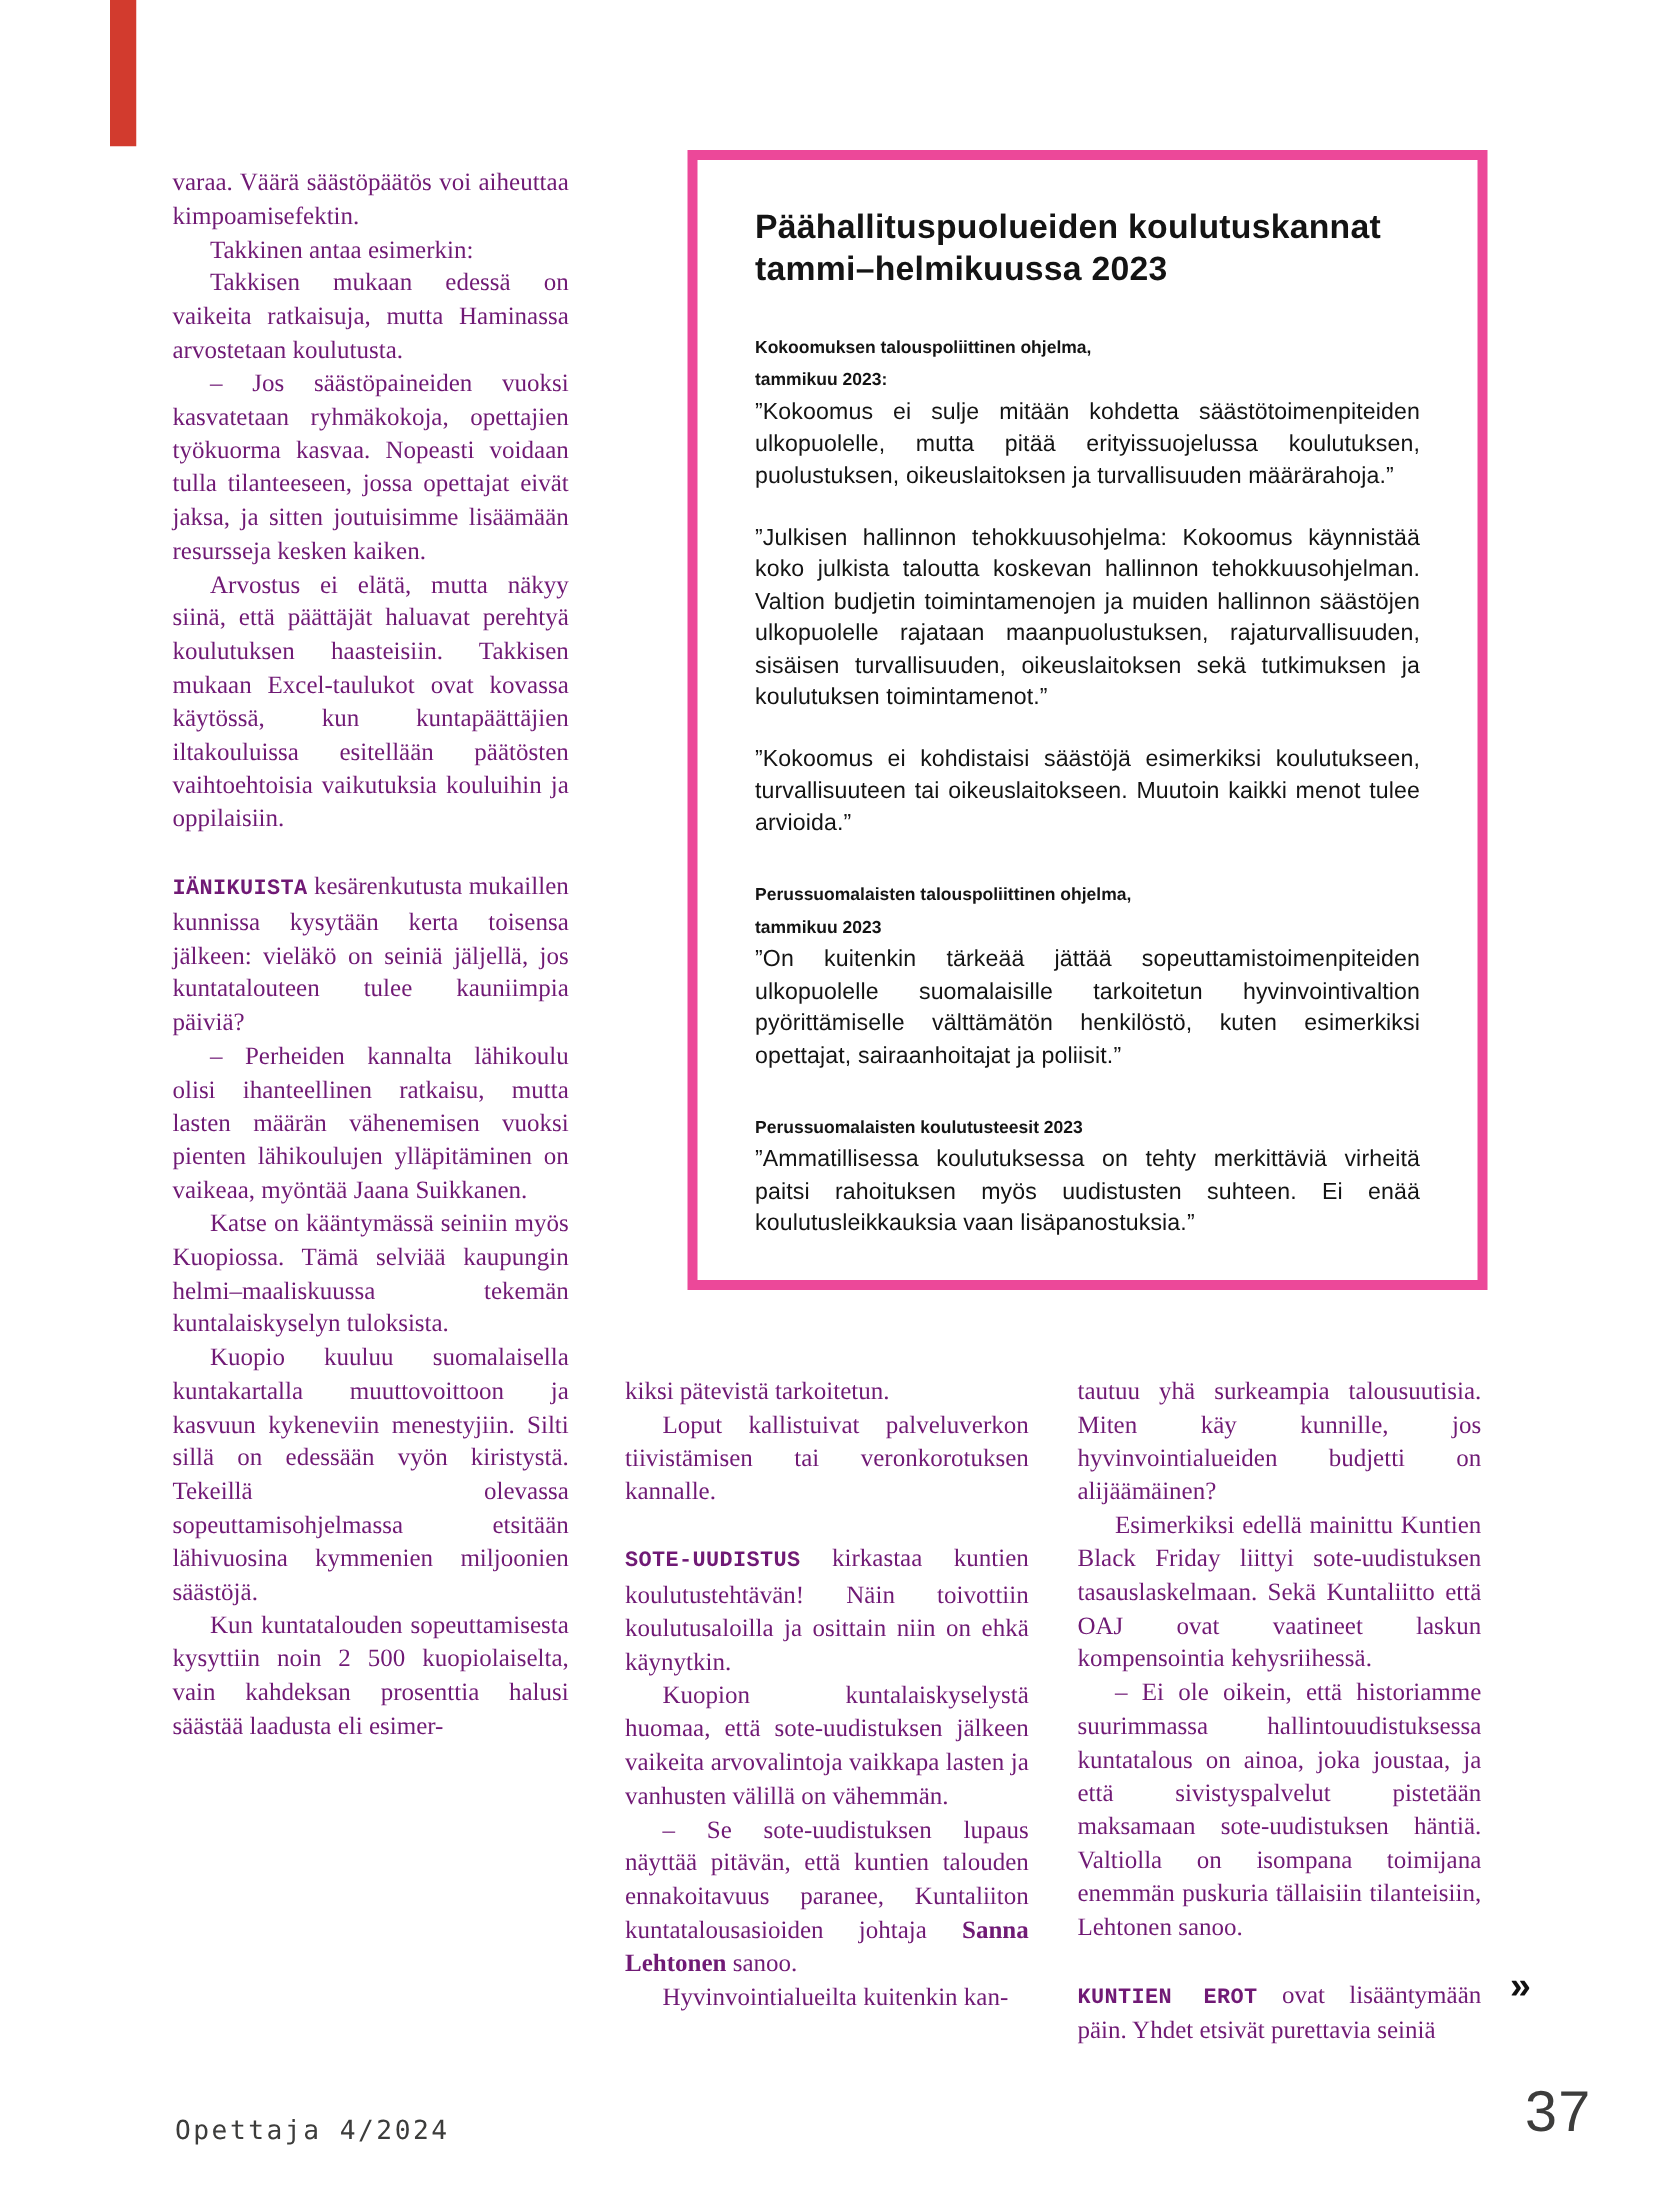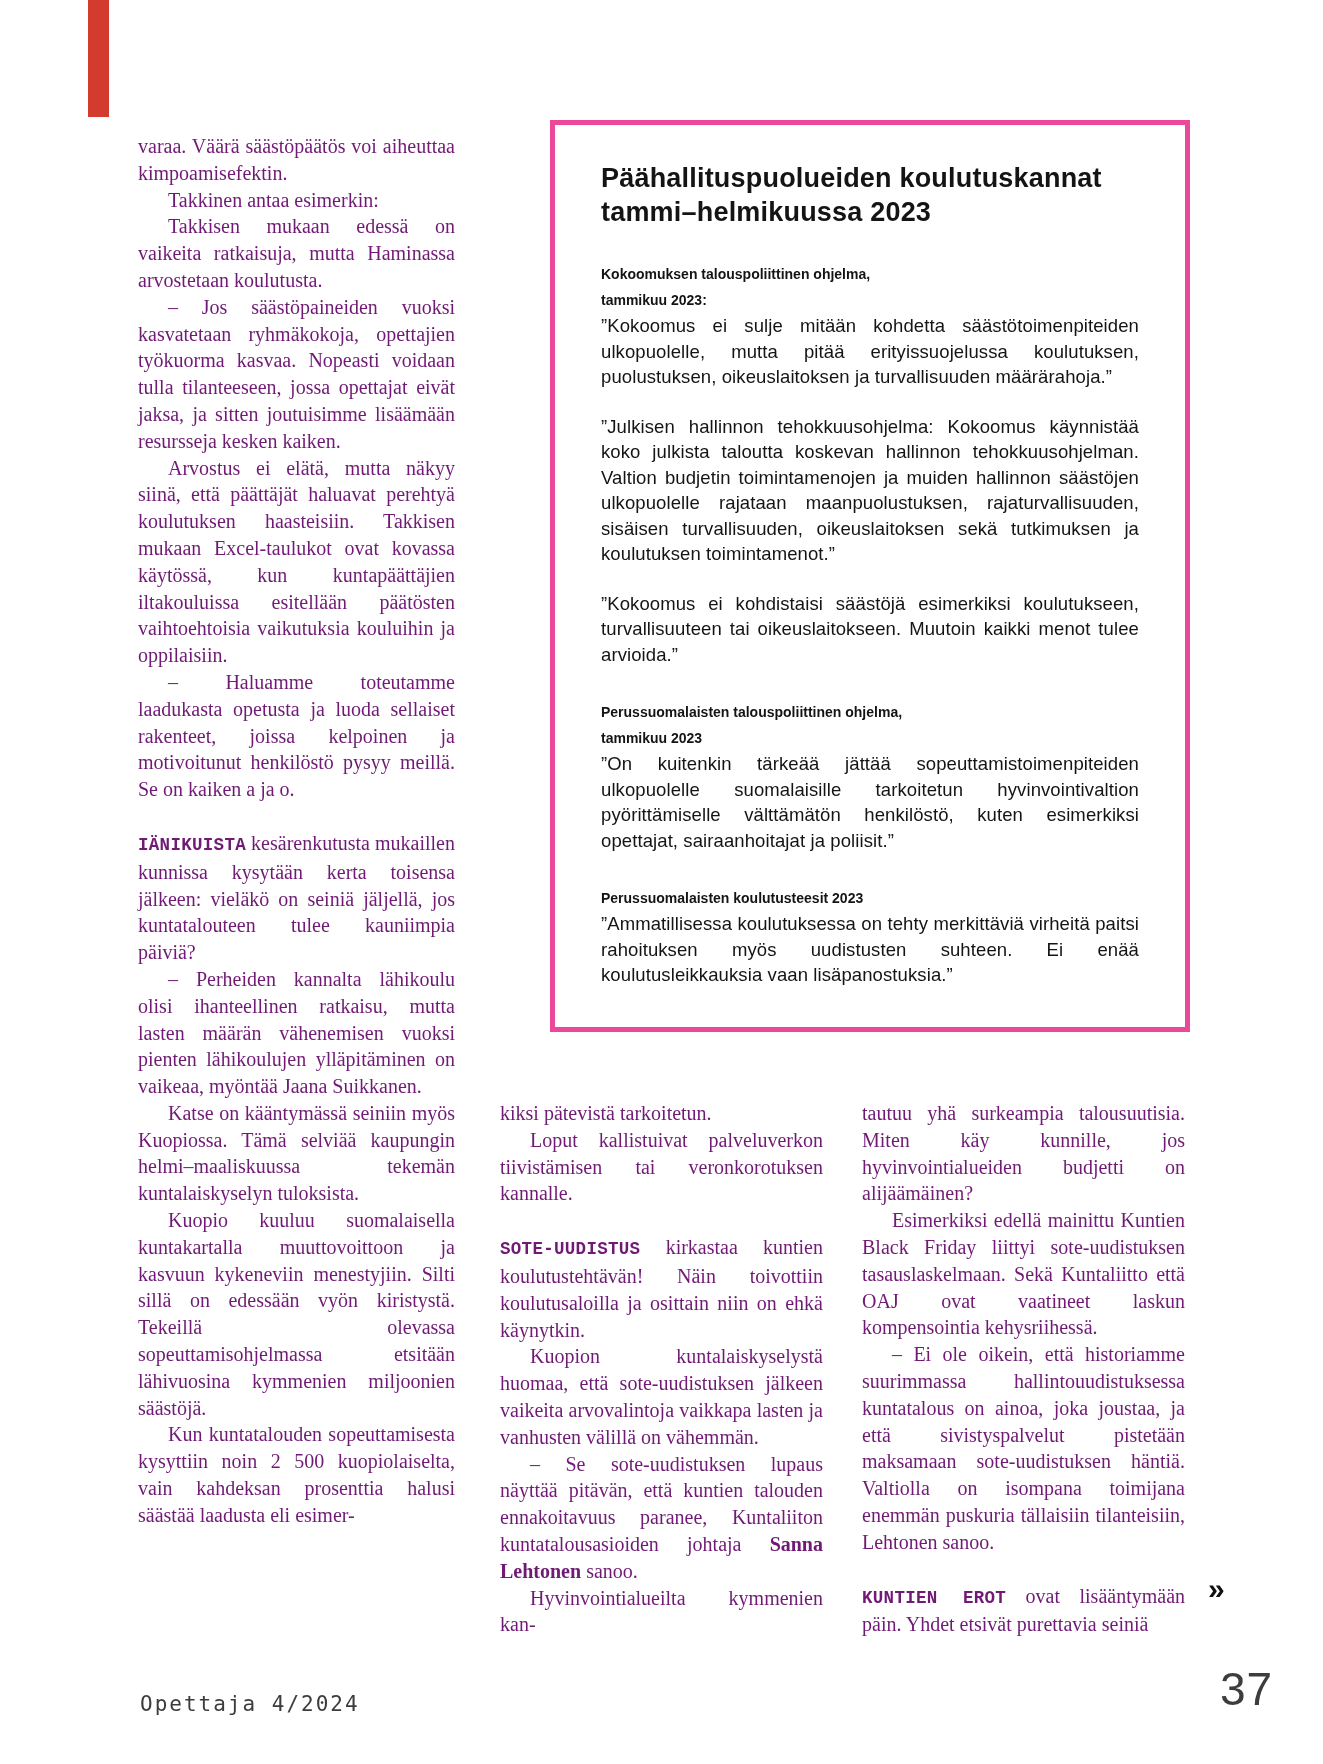--- a/index.html
+++ b/index.html
@@ -23,21 +23,21 @@
   .col p.gap { margin-top:27px; }
   .lead {
     font-family:Liberation Mono, monospace; font-weight:bold;
     font-size:17.5px; letter-spacing:0.3px;
   }
   .col strong { font-weight:bold; }
 
   
   .infobox {
     position:absolute; left:550px; top:120px; width:640px; height:912px;
-    border:5px solid #ec4899; box-sizing:border-box;
+    border:8px solid #ec4899; box-sizing:border-box;
     padding:36px 46px 18px 46px; overflow:hidden;
     font-family:"Liberation Sans", sans-serif; color:#141414;
   }
   .box-title {
     font-size:27px; font-weight:bold; line-height:34px;
     margin:0 0 26px 0; letter-spacing:0.2px;
   }
   .box-section { margin-top:32px; }
   .box-section:first-of-type { margin-top:0; }
   .box-h { font-size:14px; font-weight:bold; line-height:26px; margin:0; }
@@ -68,21 +68,20 @@
 <body>
 
 <div class="red-bar" style="background:#d23b2e;"></div>
 
 <div class="col col-1">
   <p>varaa. Väärä säästöpäätös voi aiheuttaa kimpoamisefektin.</p>
   <p class="ind">Takkinen antaa esimerkin:</p>
   <p class="ind">Takkisen mukaan edessä on vaikeita ratkaisuja, mutta Haminassa arvostetaan koulutusta.</p>
   <p class="ind">– Jos säästöpaineiden vuoksi kasvatetaan ryhmäkokoja, opettajien työkuorma kasvaa. Nopeasti voidaan tulla tilanteeseen, jossa opettajat eivät jaksa, ja sitten joutuisimme lisäämään resursseja kesken kaiken.</p>
   <p class="ind">Arvostus ei elätä, mutta näkyy siinä, että päättäjät haluavat perehtyä koulutuksen haasteisiin. Takkisen mukaan Excel-taulukot ovat kovassa käytössä, kun kuntapäättäjien iltakouluissa esitellään päätösten vaihtoehtoisia vaikutuksia kouluihin ja oppilaisiin.</p>
-  <p class="ind">– Haluamme toteutamme laadukasta opetusta ja luoda sellaiset rakenteet, joissa kelpoinen ja motivoitunut henkilöstö pysyy meillä. Se on kaiken a ja o.</p>
   <p class="gap"><span class="lead">IÄNIKUISTA</span><span> kesärenkutusta mukaillen kunnissa kysytään kerta toisensa jälkeen: vieläkö on seiniä jäljellä, jos kuntatalouteen tulee kauniimpia päiviä?</span></p>
   <p class="ind">– Perheiden kannalta lähikoulu olisi ihanteellinen ratkaisu, mutta lasten määrän vähenemisen vuoksi pienten lähikoulujen ylläpitäminen on vaikeaa, myöntää Jaana Suikkanen.</p>
   <p class="ind">Katse on kääntymässä seiniin myös Kuopiossa. Tämä selviää kaupungin helmi–maaliskuussa tekemän kuntalaiskyselyn tuloksista.</p>
   <p class="ind">Kuopio kuuluu suomalaisella kuntakartalla muuttovoittoon ja kasvuun kykeneviin menestyjiin. Silti sillä on edessään vyön kiristystä. Tekeillä olevassa sopeuttamisohjelmassa etsitään lähivuosina kymmenien miljoonien säästöjä.</p>
   <p class="ind">Kun kuntatalouden sopeuttamisesta kysyttiin noin 2 500 kuopiolaiselta, vain kahdeksan prosenttia halusi säästää laadusta eli esimer-</p>
 </div>
 
 <div class="infobox">
   <div class="box-title">
     <div>Päähallituspuolueiden koulutuskannat</div>
@@ -115,21 +114,21 @@
     <p class="box-q">”Ammatillisessa koulutuksessa on tehty merkittäviä virheitä paitsi rahoituksen myös uudistusten suhteen. Ei enää koulutusleikkauksia vaan lisäpanostuksia.”</p>
   </div>
 </div>
 
 <div class="col col-2">
   <p>kiksi pätevistä tarkoitetun.</p>
   <p class="ind">Loput kallistuivat palveluverkon tiivistämisen tai veronkorotuksen kannalle.</p>
   <p class="gap"><span class="lead">SOTE-UUDISTUS</span><span> kirkastaa kuntien koulutustehtävän! Näin toivottiin koulutusaloilla ja osittain niin on ehkä käynytkin.</span></p>
   <p class="ind">Kuopion kuntalaiskyselystä huomaa, että sote-uudistuksen jälkeen vaikeita arvovalintoja vaikkapa lasten ja vanhusten välillä on vähemmän.</p>
   <p class="ind"><span>– Se sote-uudistuksen lupaus näyttää pitävän, että kuntien talouden ennakoitavuus paranee, Kuntaliiton kuntatalousasioiden johtaja </span><strong>Sanna Lehtonen</strong><span> sanoo.</span></p>
-  <p class="ind">Hyvinvointialueilta kymmenien kan-</p>
+  <p class="ind">Hyvinvointialueilta kuitenkin kan-</p>
 </div>
 
 <div class="col col-3">
   <p>tautuu yhä surkeampia talousuutisia. Miten käy kunnille, jos hyvinvointialueiden budjetti on alijäämäinen?</p>
   <p class="ind">Esimerkiksi edellä mainittu Kuntien Black Friday liittyi sote-uudistuksen tasauslaskelmaan. Sekä Kuntaliitto että OAJ ovat vaatineet laskun kompensointia kehysriihessä.</p>
   <p class="ind">– Ei ole oikein, että historiamme suurimmassa hallintouudistuksessa kuntatalous on ainoa, joka joustaa, ja että sivistyspalvelut pistetään maksamaan sote-uudistuksen häntiä. Valtiolla on isompana toimijana enemmän puskuria tällaisiin tilanteisiin, Lehtonen sanoo.</p>
   <p class="gap"><span class="lead">KUNTIEN EROT</span><span> ovat lisääntymään päin. Yhdet etsivät purettavia seiniä</span></p>
 </div>
 
 <div class="continue-mark">»</div>

